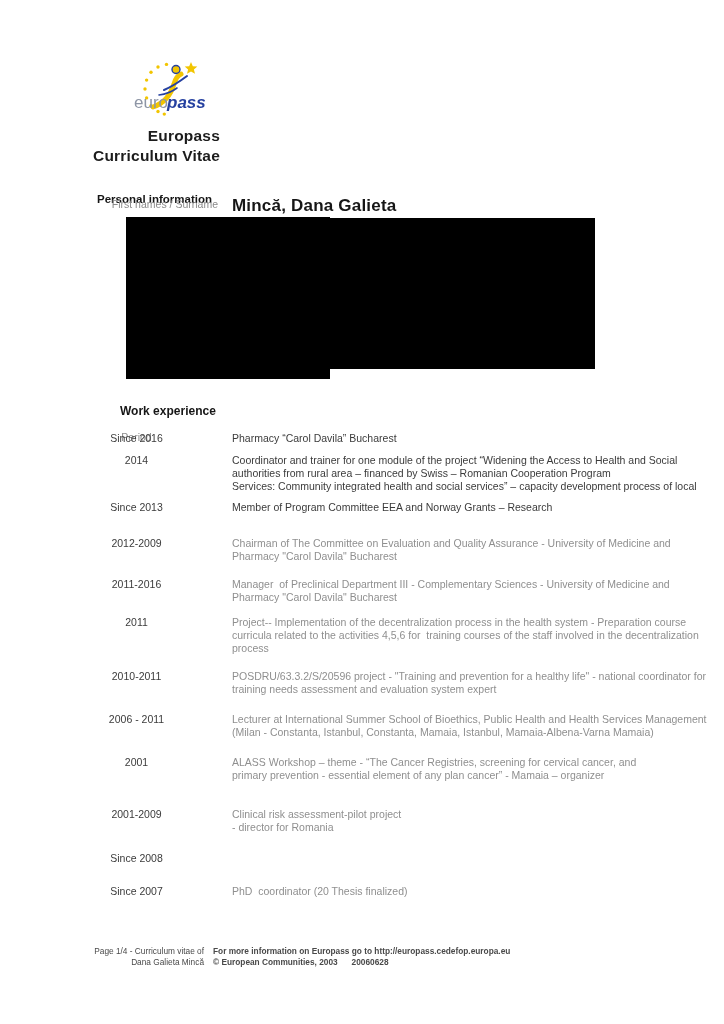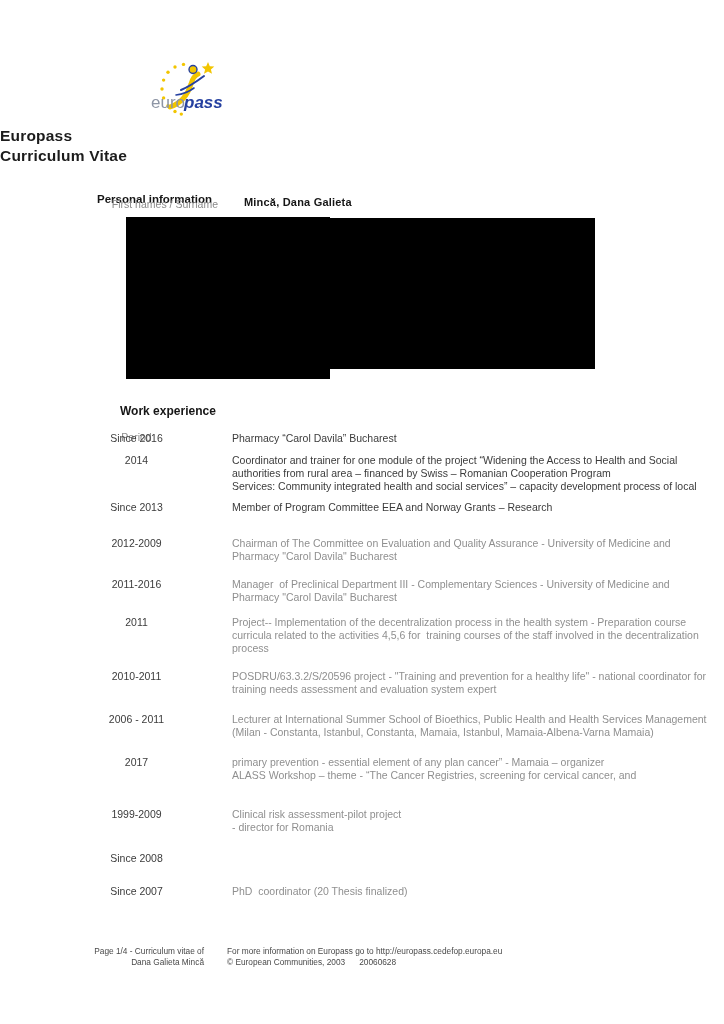--- a/index.html
+++ b/index.html
@@ -5,39 +5,39 @@
   html,body{margin:0;padding:0;background:#ffffff;}
   .page{
     position:relative;
     width:724px;height:1024px;
     background:#ffffff;
     font-family:"Liberation Sans", sans-serif;
     color:#1a1a1a;
     overflow:hidden;
   }
   
-  .logo{position:absolute;left:136px;top:61px;width:102px;height:56px;}
+  .logo{position:absolute;left:119px;top:61px;width:102px;height:56px;}
   
   .cv-title{
     position:absolute;left:0;top:126px;width:220px;
-    font-weight:bold;font-size:15.5px;line-height:19.5px;
+    text-align:right;font-weight:bold;font-size:15.5px;line-height:19.5px;
     color:#1c1c1c;letter-spacing:.2px;
   }
   
   .personal-heading{
     position:absolute;left:97px;top:193px;
     font-weight:bold;font-size:11.5px;color:#161616;
   }
   .name-label{
     position:absolute;left:0;top:198px;width:218px;text-align:right;
     font-size:10.5px;color:#8a8a8a;
   }
   .name-value{
-    position:absolute;left:244px;top:196px;
-    font-weight:bold;font-size:11px;color:#161616;letter-spacing:.2px;
+    position:absolute;left:232px;top:196px;
+    font-weight:bold;font-size:17px;color:#161616;letter-spacing:.2px;
   }
   
   .redact-a{position:absolute;left:126px;top:217px;width:204px;height:162px;background:#000;}
   .redact-b{position:absolute;left:330px;top:218px;width:265px;height:151px;background:#000;}
   .work-heading{
     position:absolute;left:120px;top:389px;
     font-weight:bold;font-size:12px;color:#161616;margin-top:15px;
   }
   .period-label{
     position:absolute;left:97px;top:431px;width:79px;text-align:center;
@@ -56,22 +56,22 @@
   .row.gray .desc-line{color:#8f8f8f;}
   .g9{margin-bottom:9px}.g8{margin-bottom:8px}.g23{margin-bottom:23px}
   .g15{margin-bottom:15px}.g12{margin-bottom:12px}.g17{margin-bottom:17px}
   .g26{margin-bottom:26px}.g18{margin-bottom:18px}.g20{margin-bottom:20px}
   
   .footer-left{
     position:absolute;left:0;top:946px;width:204px;text-align:right;
     font-size:8.3px;line-height:11px;color:#494949;
   }
   .footer-right{
-    position:absolute;left:227px;top:946px;
-    font-size:8.3px;line-height:11px;color:#494949;
+    position:absolute;left:213px;top:946px;
+    font-size:8.3px;line-height:11px;color:#494949;font-weight:bold;
   }
   .doc-number{margin-left:14px;margin-top:30px;}
 </style>
 </head>
 <body>
 
 <div class="page">
 
   <div class="logo">
     <svg width="102" height="56" viewBox="0 0 102 56" xmlns="http://www.w3.org/2000/svg">
@@ -176,29 +176,29 @@
 
     <div class="row gray g17">
       <div class="period-cell">2006 - 2011</div>
       <div class="desc-cell">
         <div class="desc-line">Lecturer at International Summer School of Bioethics, Public Health and Health Services Management</div>
         <div class="desc-line">(Milan - Constanta, Istanbul, Constanta, Mamaia, Istanbul, Mamaia-Albena-Varna Mamaia)</div>
       </div>
     </div>
 
     <div class="row gray g26">
-      <div class="period-cell">2017</div>
-      <div class="desc-cell">
+      <div class="period-cell">2001</div>
+      <div class="desc-cell">
+        <div class="desc-line">ALASS Workshop – theme - “The Cancer Registries, screening for cervical cancer, and</div>
         <div class="desc-line">primary prevention - essential element of any plan cancer” - Mamaia – organizer</div>
-        <div class="desc-line">ALASS Workshop – theme - “The Cancer Registries, screening for cervical cancer, and</div>
       </div>
     </div>
 
     <div class="row gray g18">
-      <div class="period-cell">1999-2009</div>
+      <div class="period-cell">2001-2009</div>
       <div class="desc-cell">
         <div class="desc-line">Clinical risk assessment-pilot project</div>
         <div class="desc-line">- director for Romania</div>
       </div>
     </div>
 
     <div class="row gray g20">
       <div class="period-cell">Since 2008</div>
     </div>
 

